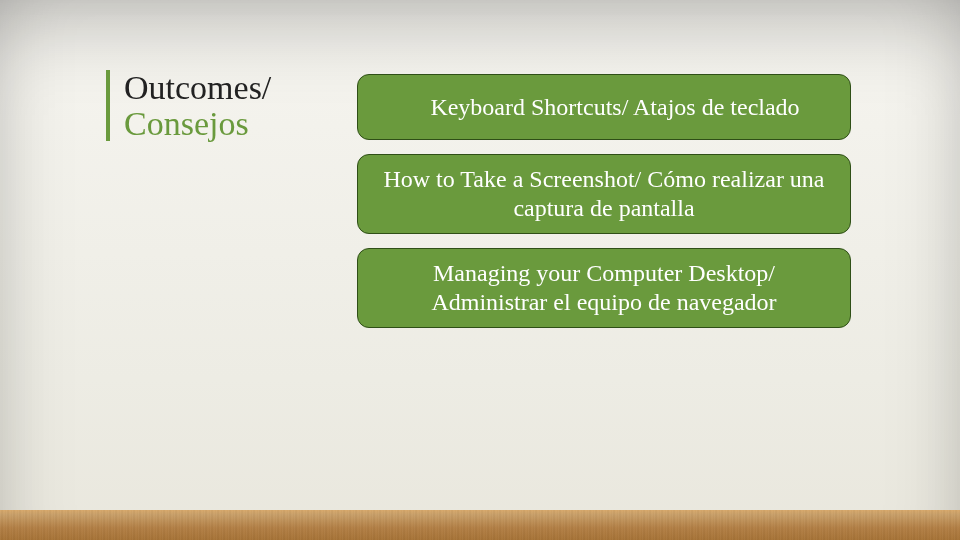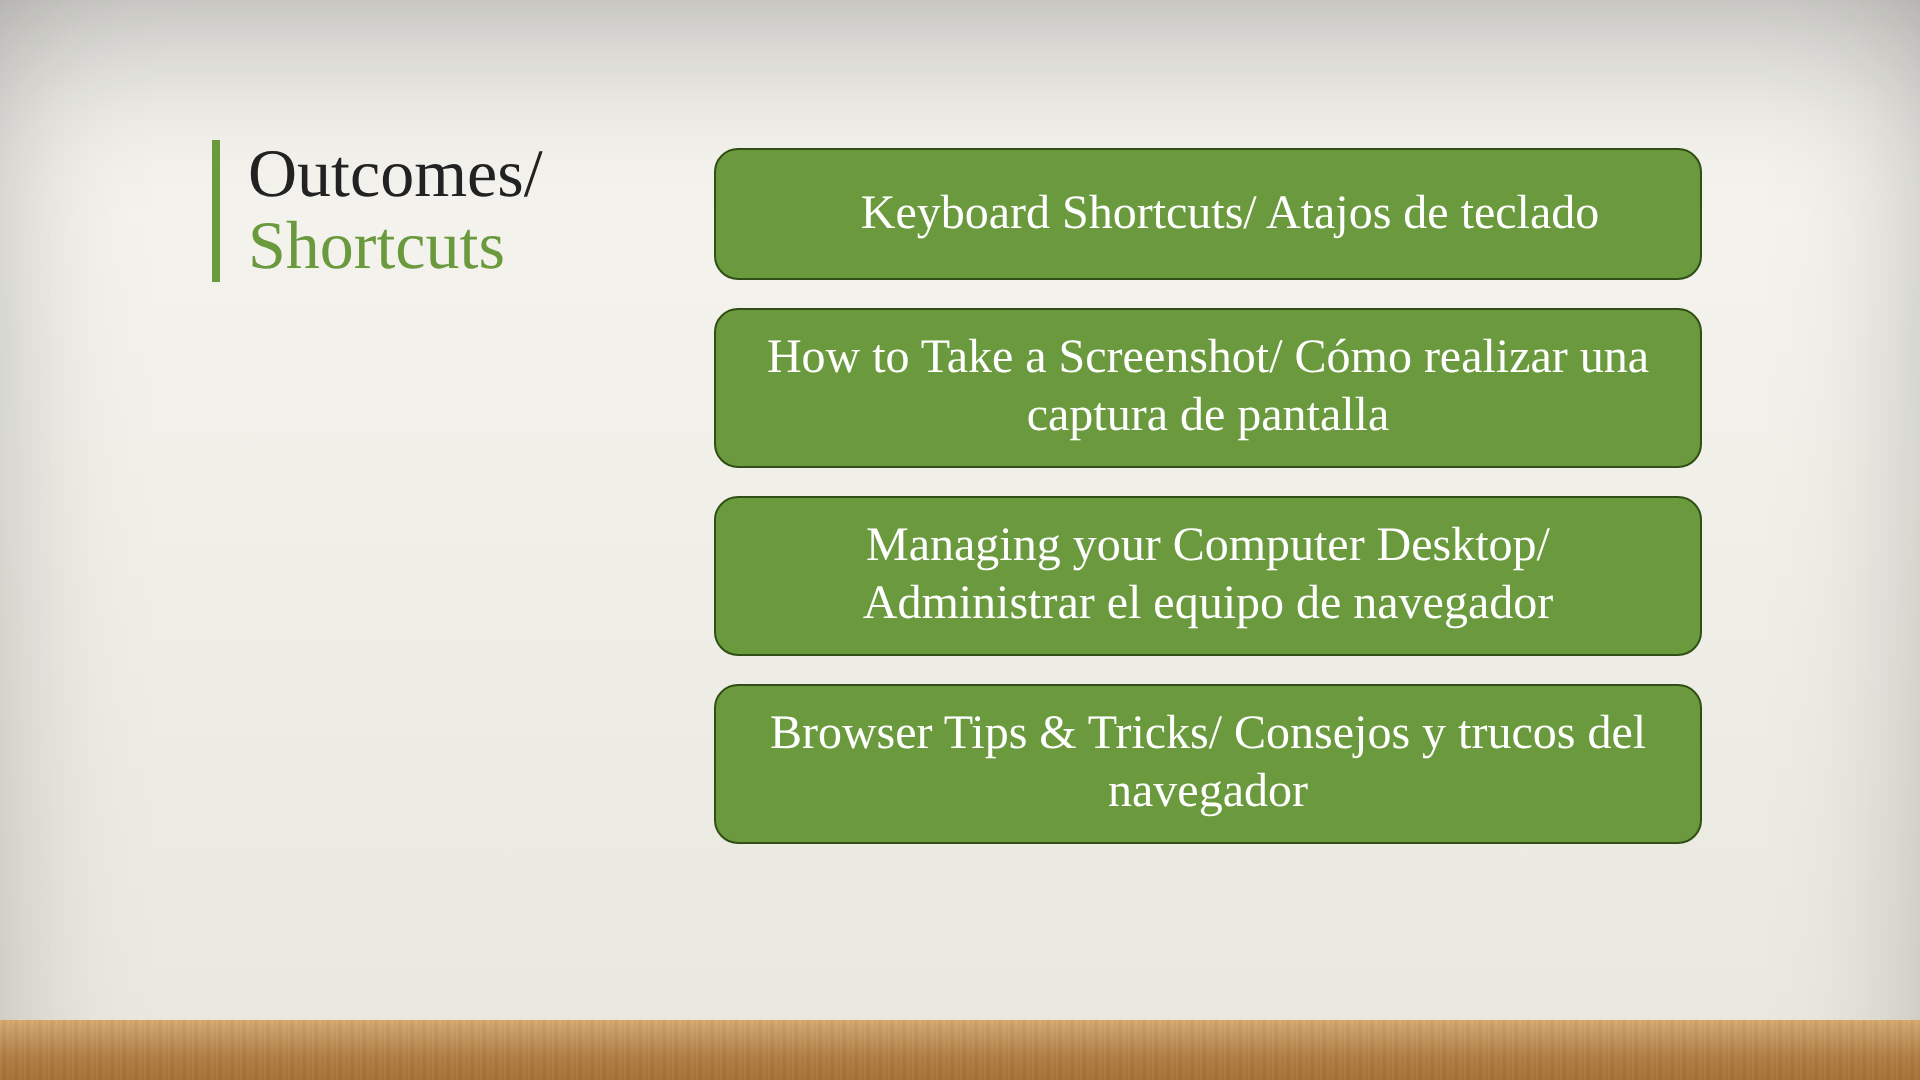--- a/index.html
+++ b/index.html
@@ -86,32 +86,29 @@
   .h2 { height: 80px; font-family: Liberation Serif, serif; }
 </style>
 </head>
 <body>
 
 <div class="slide">
   <div class="vignette"></div>
 
   <div class="title-block">
     <div class="title-line1">Outcomes/</div>
-    <div class="title-line2">Shortcuts</div>
+    <div class="title-line2">Consejos</div>
   </div>
 
   <div class="items">
     <div class="item h1">
       <span>Keyboard Shortcuts/ Atajos de teclado</span>
     </div>
     <div class="item h2">
       <span>How to Take a Screenshot/ Cómo realizar una captura de pantalla</span>
     </div>
     <div class="item h2">
       <span>Managing your Computer Desktop/ Administrar el equipo de navegador</span>
     </div>
-    <div class="item h2">
-      <span>Browser Tips &amp; Tricks/ Consejos y trucos del navegador</span>
-    </div>
   </div>
 
   <div class="wood-strip"></div>
 </div>
 
 </body></html>

